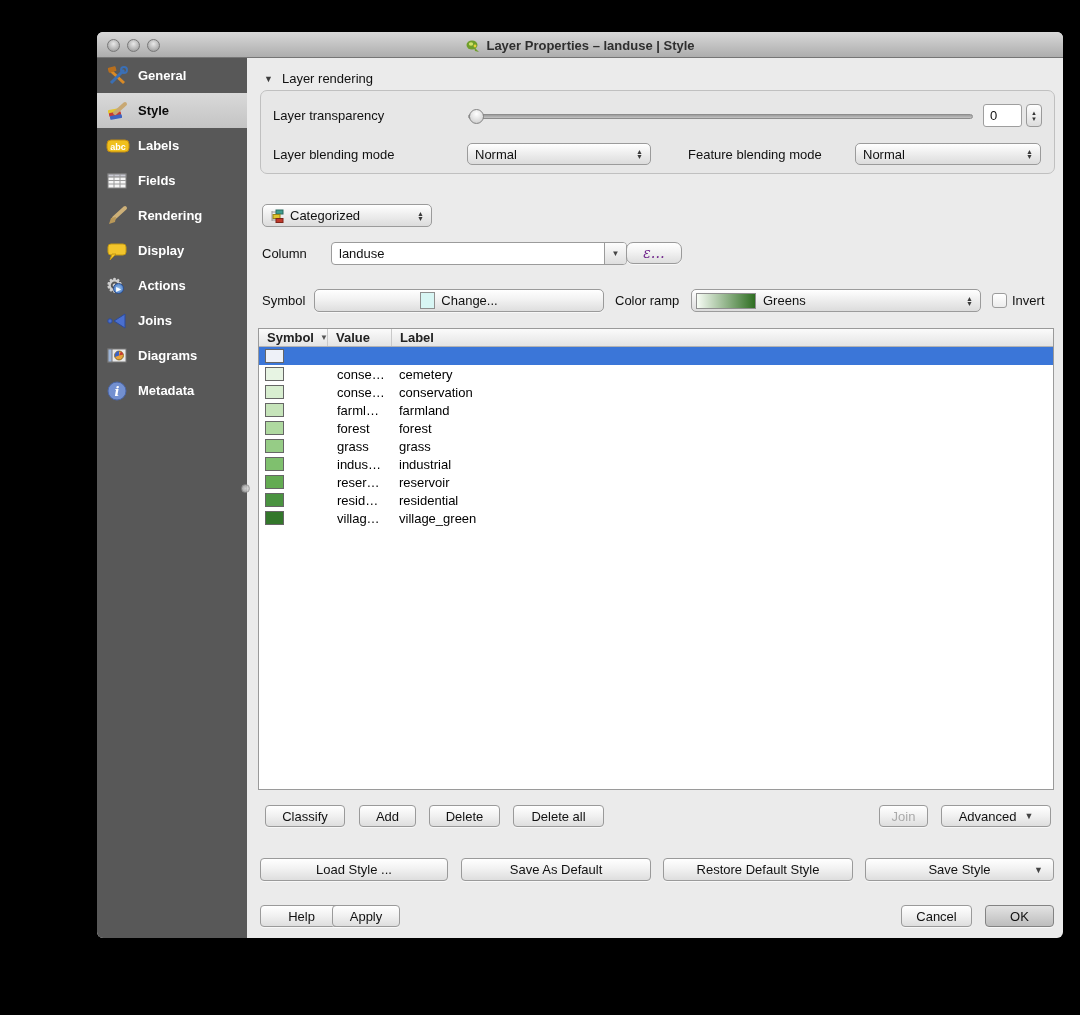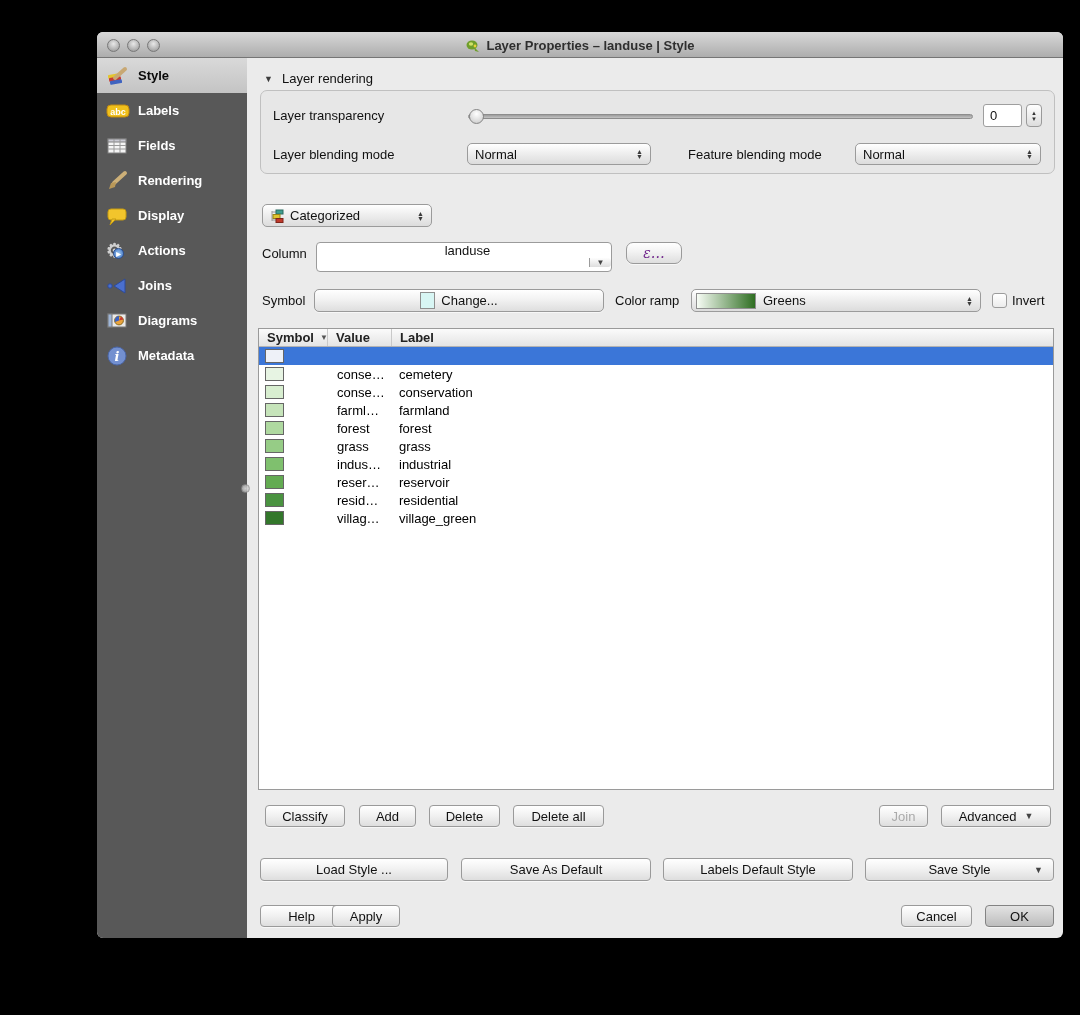--- a/index.html
+++ b/index.html
@@ -133,20 +133,31 @@
     </div>
     <div class="lights">
       <span class="light"></span>
       <span class="light"></span>
       <span class="light"></span>
     </div>
   </div>
 
   <div class="sidebar">
 
+    <div class="side-item">
+      <span class="icn">
+        <svg width="22" height="22" viewBox="0 0 22 22">
+          <line x1="5" y1="6" x2="18" y2="18" stroke="#d98a26" stroke-width="3"></line>
+          <rect x="2" y="2" width="8" height="5" rx="1" fill="#b86f1e" transform="rotate(-15 6 4)"></rect>
+          <line x1="18" y1="5" x2="5" y2="18" stroke="#3a6fb5" stroke-width="3"></line>
+          <circle cx="18" cy="5" r="3" fill="none" stroke="#3a6fb5" stroke-width="2"></circle>
+        </svg>
+      </span>
+      <span>General</span>
+    </div>
 
     <div class="side-item sel">
       <span class="icn">
         <svg width="22" height="22" viewBox="0 0 22 22">
           <rect x="2" y="9" width="12" height="4" rx="1" fill="#e3c52f" transform="rotate(-10 8 11)"></rect>
           <rect x="3" y="12" width="12" height="4" rx="1" fill="#c73a33" transform="rotate(-10 9 14)"></rect>
           <rect x="4" y="15" width="12" height="4" rx="1" fill="#3f63c0" transform="rotate(-10 10 17)"></rect>
           <line x1="9" y1="13" x2="19" y2="4" stroke="#c8a873" stroke-width="4" stroke-linecap="round"></line>
         </svg>
       </span>
@@ -283,21 +294,21 @@
       <rect x="6" y="9.5" width="7" height="4" fill="#c0392b" stroke="#7e241a"></rect>
     </svg>
     <span>Categorized</span>
     <span class="spin">
           <span>▲</span>
           <span>▼</span>
         </span>
   </div>
 
   <div class="lbl" style="left:165px; top:214px;">Column</div>
-  <div class="fieldcombo" style="left:219px; top:210px; width:296px; height:30px;flex-direction:column;">
+  <div class="fieldcombo" style="left:234px; top:210px; width:296px; height:23px;">
     <span class="txt">landuse</span>
     <span class="arrowbox">▼</span>
   </div>
   <div class="btn" style="left:529px; top:210px; width:56px; border-radius:7px;">
     <span class="eps">ε…</span>
   </div>
 
   <div class="lbl" style="left:165px; top:261px;">Symbol</div>
   <div class="btn" style="left:217px; top:257px; width:290px; height:23px; border-radius:5px;">
     <span class="sym-swatch"></span>
@@ -423,21 +434,21 @@
     <span class="arrow-glyph">▼</span>
       </div>
 
   <div class="btn" style="left:163px; top:826px; width:188px; height:23px;">
     <span>Load Style ...</span>
       </div>
   <div class="btn" style="left:364px; top:826px; width:190px; height:23px;">
     <span>Save As Default</span>
       </div>
   <div class="btn" style="left:566px; top:826px; width:190px; height:23px;">
-    <span>Labels Default Style</span>
+    <span>Restore Default Style</span>
       </div>
   <div class="btn" style="left:768px; top:826px; width:189px; height:23px;">
     <span>Save Style</span>
     <span class="arrow-glyph" style="position:absolute; right:10px;">▼</span>
       </div>
 
   <div class="btn" style="left:163px; top:873px; width:83px;text-align:center;">
     <span>Help</span>
       </div>
   <div class="btn" style="left:235px; top:873px; width:68px;">

